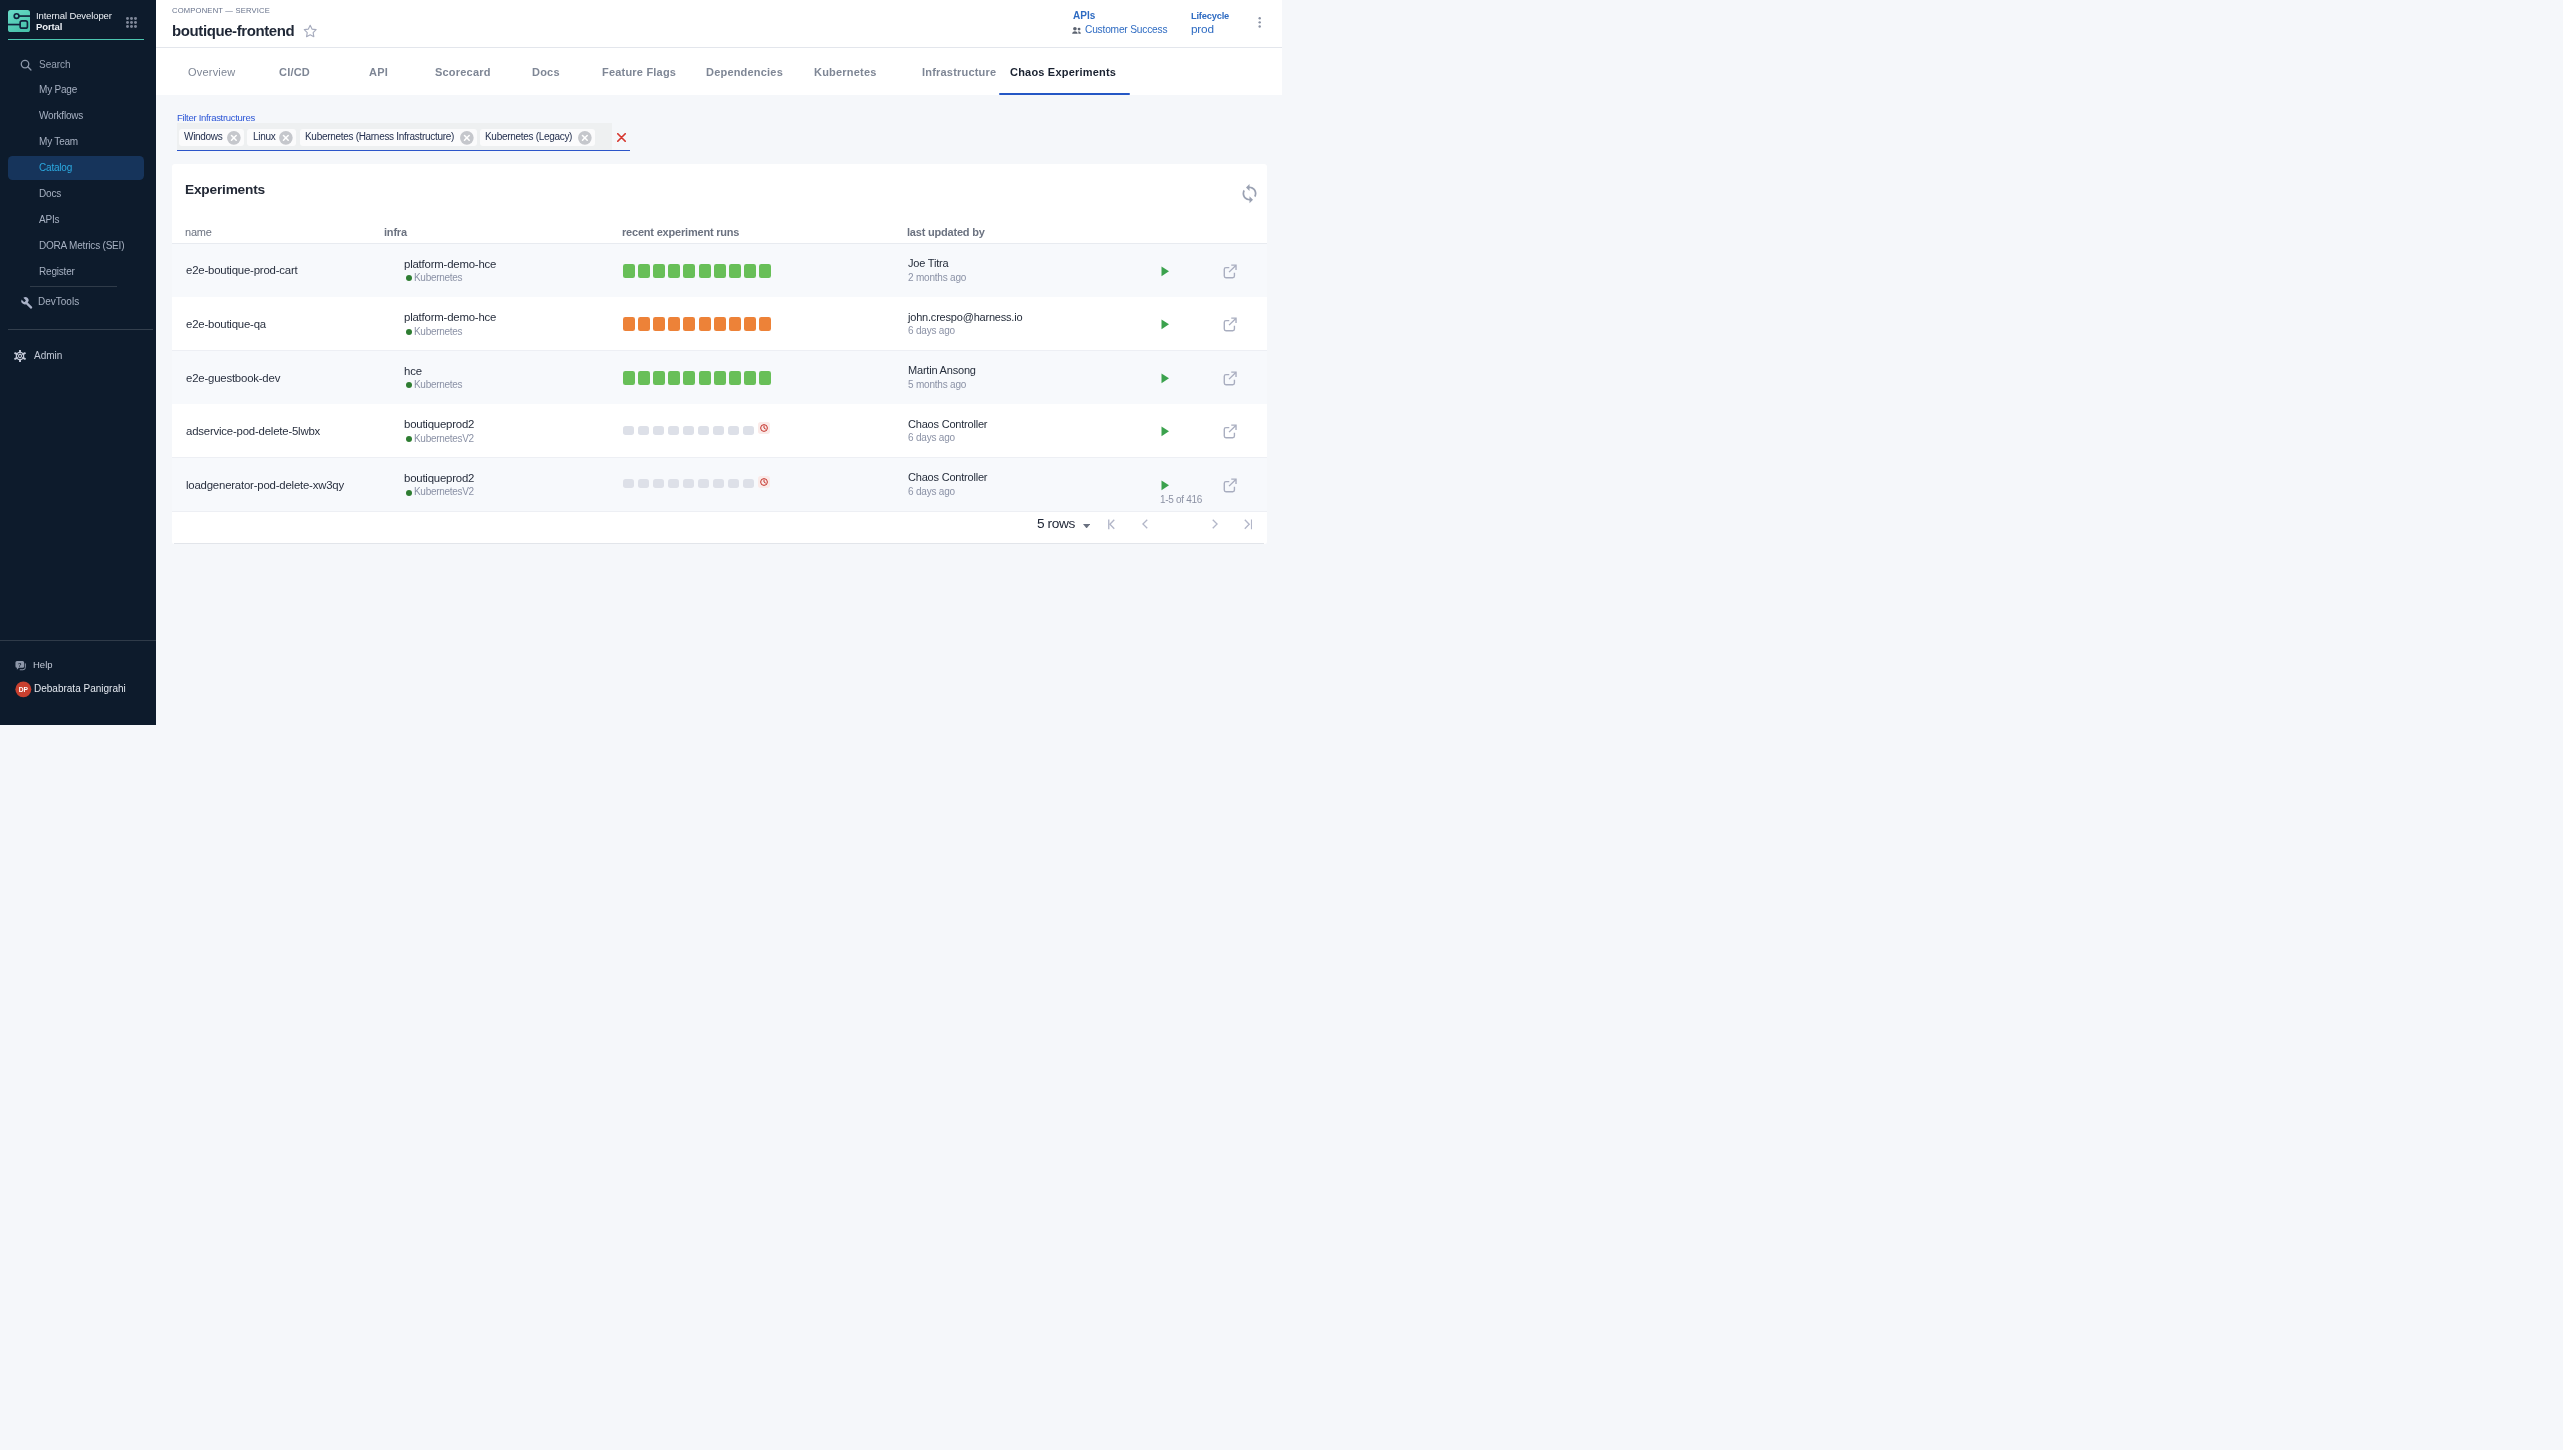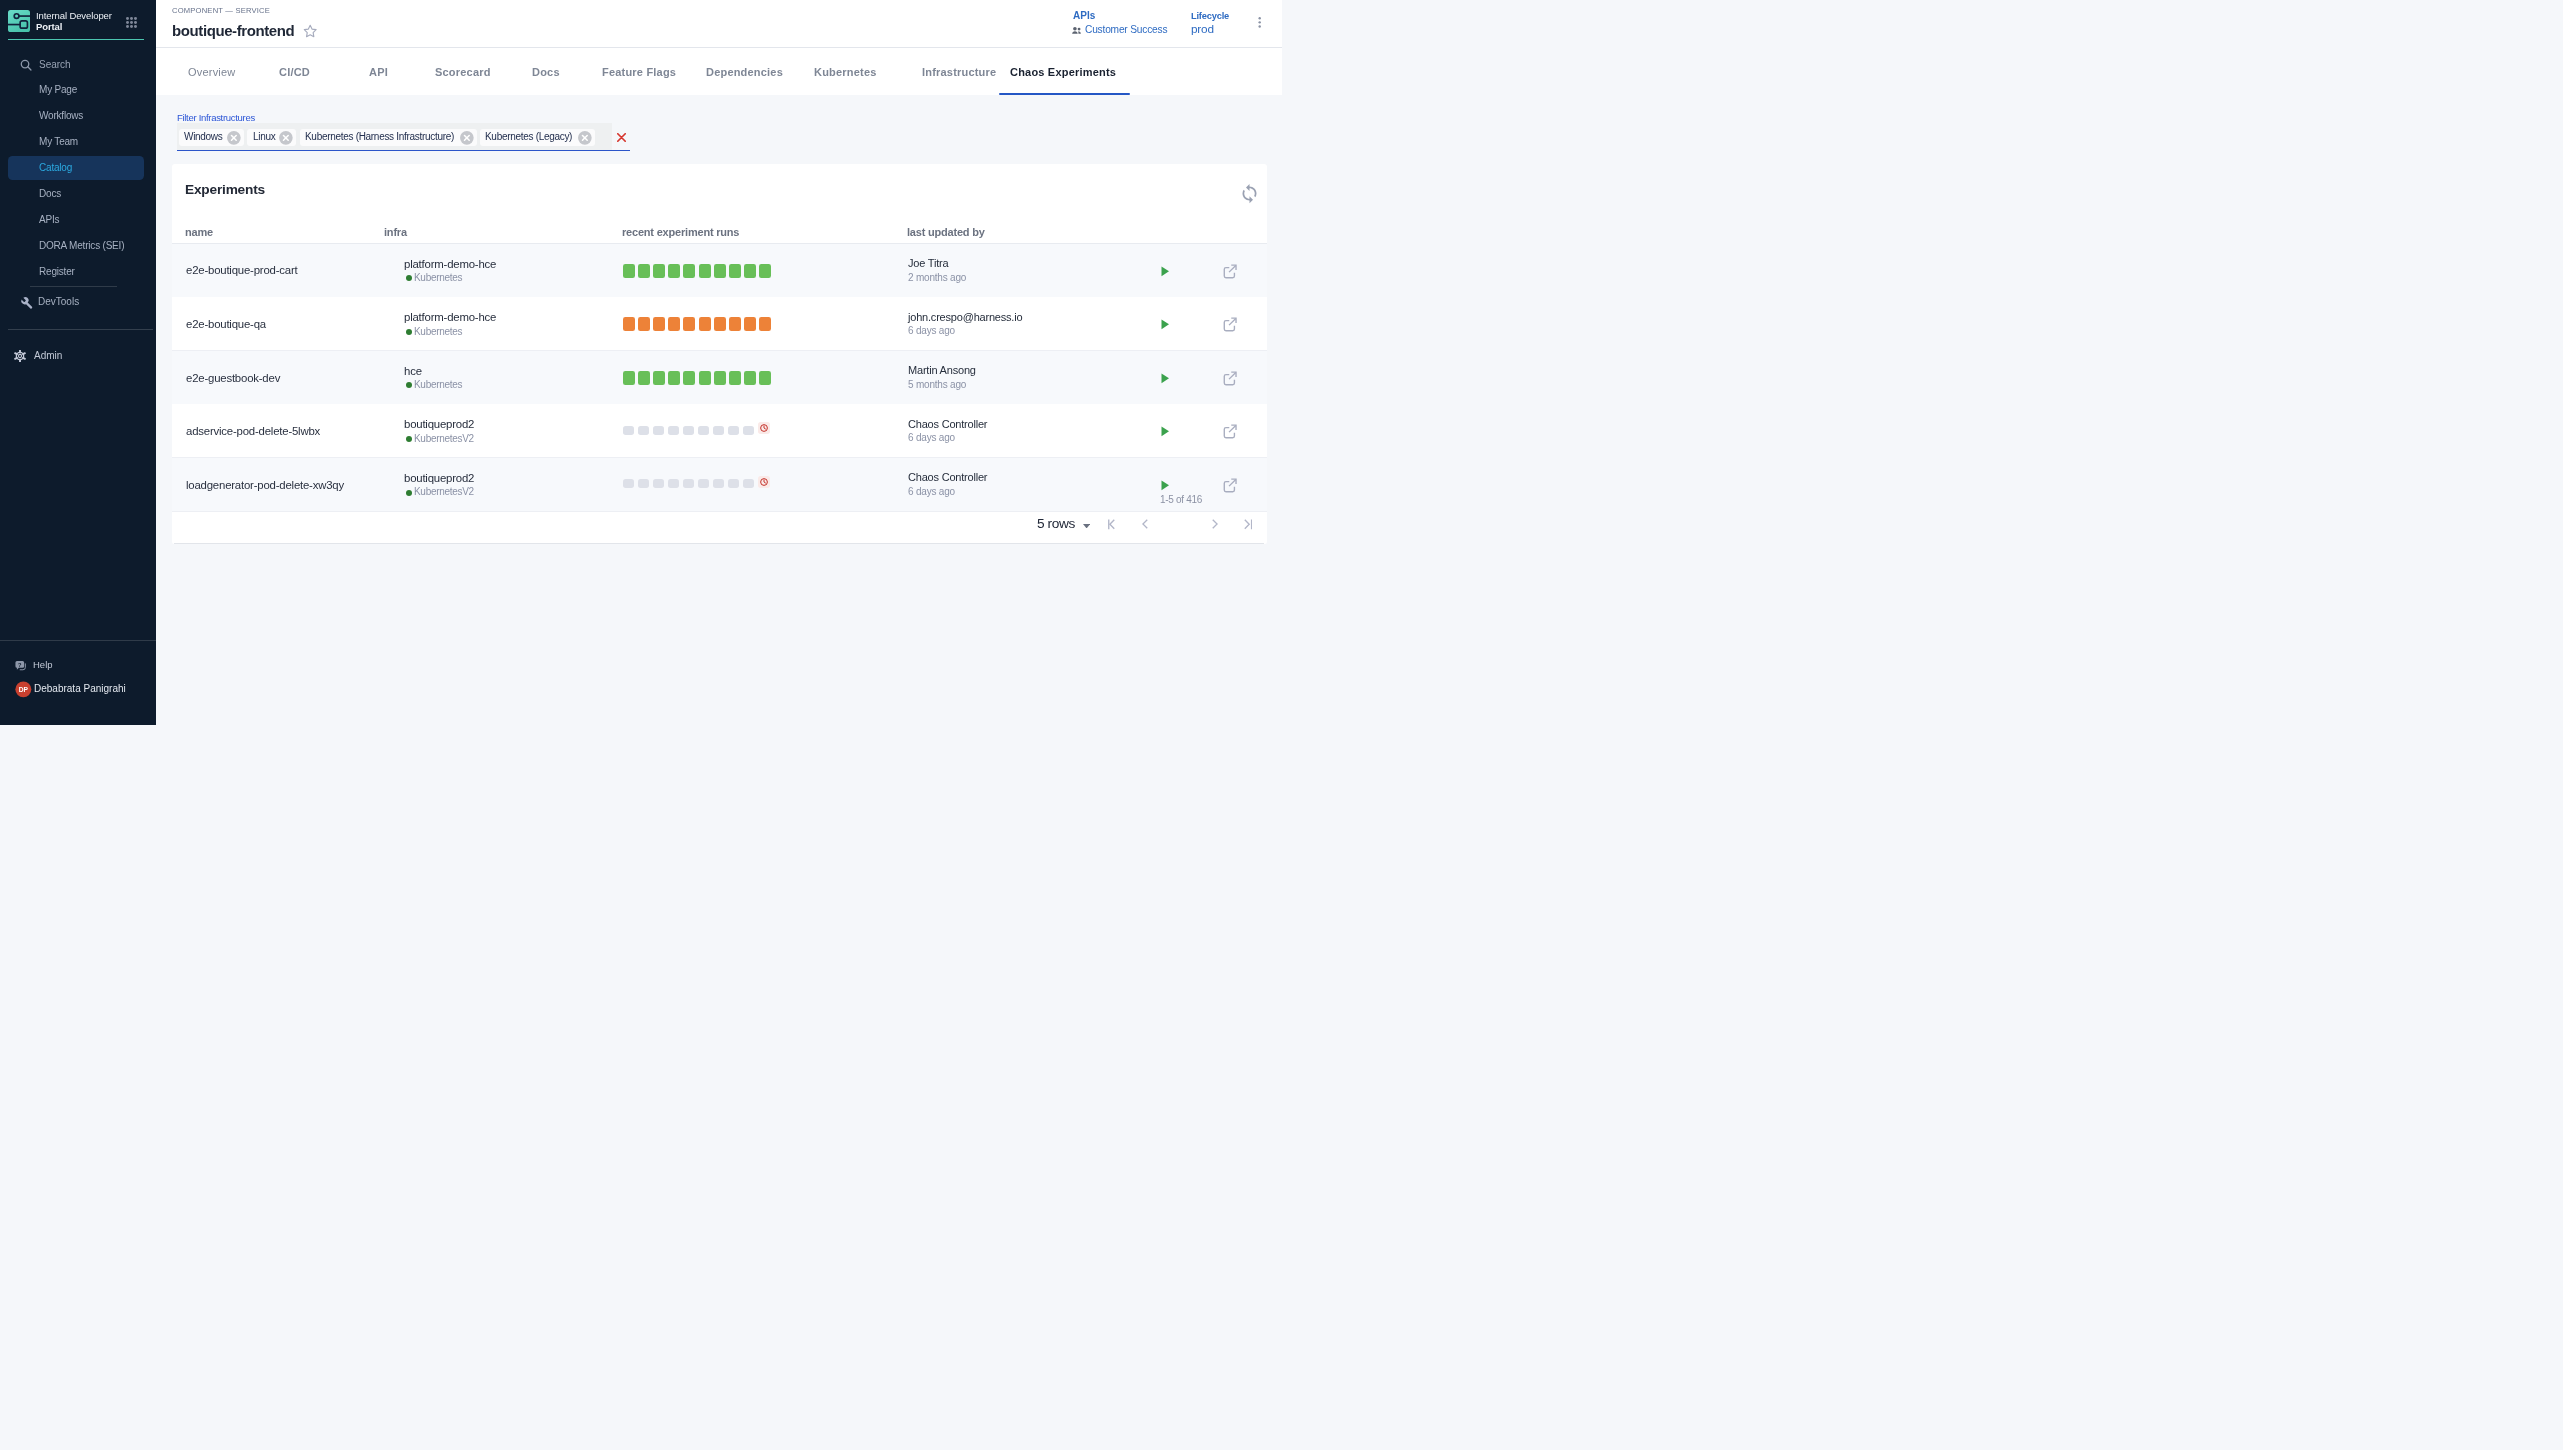--- a/index.html
+++ b/index.html
@@ -144,21 +144,21 @@
   </svg>
 <svg class="abs" style="left:617px;top:133px" width="9" height="9" viewBox="0 0 11.7 11.7">
     <path d="M1 1l9.7 9.7M10.7 1L1 10.7" stroke="#d6362e" stroke-width="2.2" stroke-linecap="round"></path>
   </svg>
 <div class="abs" style="left:177px;top:150px;width:453px;height:1.1px;background:#2c55c9"></div>
 <div class="abs" style="left:172px;top:164px;width:1095px;height:380px;background:#fff;border-radius:3px 3px 2.3px 2.3px"></div>
 <div class="txt" style="left:185px;top:183px;font-size:13.7px;color:#232936;font-weight:700;letter-spacing:-0.2px">Experiments</div>
 <svg class="abs" style="left:1239px;top:183px" width="21" height="21" viewBox="0 0 28 28">
     <path transform="scale(1.1667)" fill="#9aa1b2" d="M12 4V1L8 5l4 4V6c3.31 0 6 2.69 6 6 0 1.01-.25 1.97-.7 2.8l1.46 1.46C19.54 15.03 20 13.57 20 12c0-4.42-3.58-8-8-8zm0 14c-3.31 0-6-2.69-6-6 0-1.01.25-1.97.7-2.8L5.24 7.74C4.46 8.97 4 10.43 4 12c0 4.42 3.58 8 8 8v3l4-4-4-4v3z"></path>
   </svg>
-<div class="txt" style="left:185px;top:227px;font-size:11px;color:#6b7280;font-weight:700;letter-spacing:-0.2px">name</div>
+<div class="txt" style="left:185px;top:227px;font-size:11px;color:#6b7280;font-weight:400;letter-spacing:-0.2px">name</div>
 <div class="txt" style="left:384px;top:227px;font-size:11px;color:#6b7280;font-weight:700;letter-spacing:-0.2px">infra</div>
 <div class="txt" style="left:622px;top:227px;font-size:11px;color:#6b7280;font-weight:700;letter-spacing:-0.2px">recent experiment runs</div>
 <div class="txt" style="left:907px;top:227px;font-size:11px;color:#6b7280;font-weight:700;letter-spacing:-0.2px">last updated by</div>
 <div class="abs" style="left:172px;top:243px;width:1095px;height:0.8px;background:#e8ebf0"></div>
 <div class="abs" style="left:172px;top:244px;width:1095px;height:54px;background:#f7f9fc;border-bottom:0.8px solid #edeff4"></div>
 <div class="txt" style="left:186px;top:265px;font-size:11.4px;color:#2a3140;letter-spacing:-0.2px">e2e-boutique-prod-cart</div>
 <div class="txt" style="left:404px;top:259px;font-size:11.4px;color:#272e3d;letter-spacing:-0.2px">platform-demo-hce</div>
 <div class="abs" style="left:406px;top:275px;width:6px;height:6px;border-radius:50%;background:#2e7d32"></div>
 <div class="txt" style="left:414px;top:273px;font-size:10px;color:#8b92a6;letter-spacing:-0.3px">Kubernetes</div>
 <div class="abs" style="left:623px;top:264px;width:12.4px;height:14.3px;background:#68bf58;border-radius:2.3px"></div>

